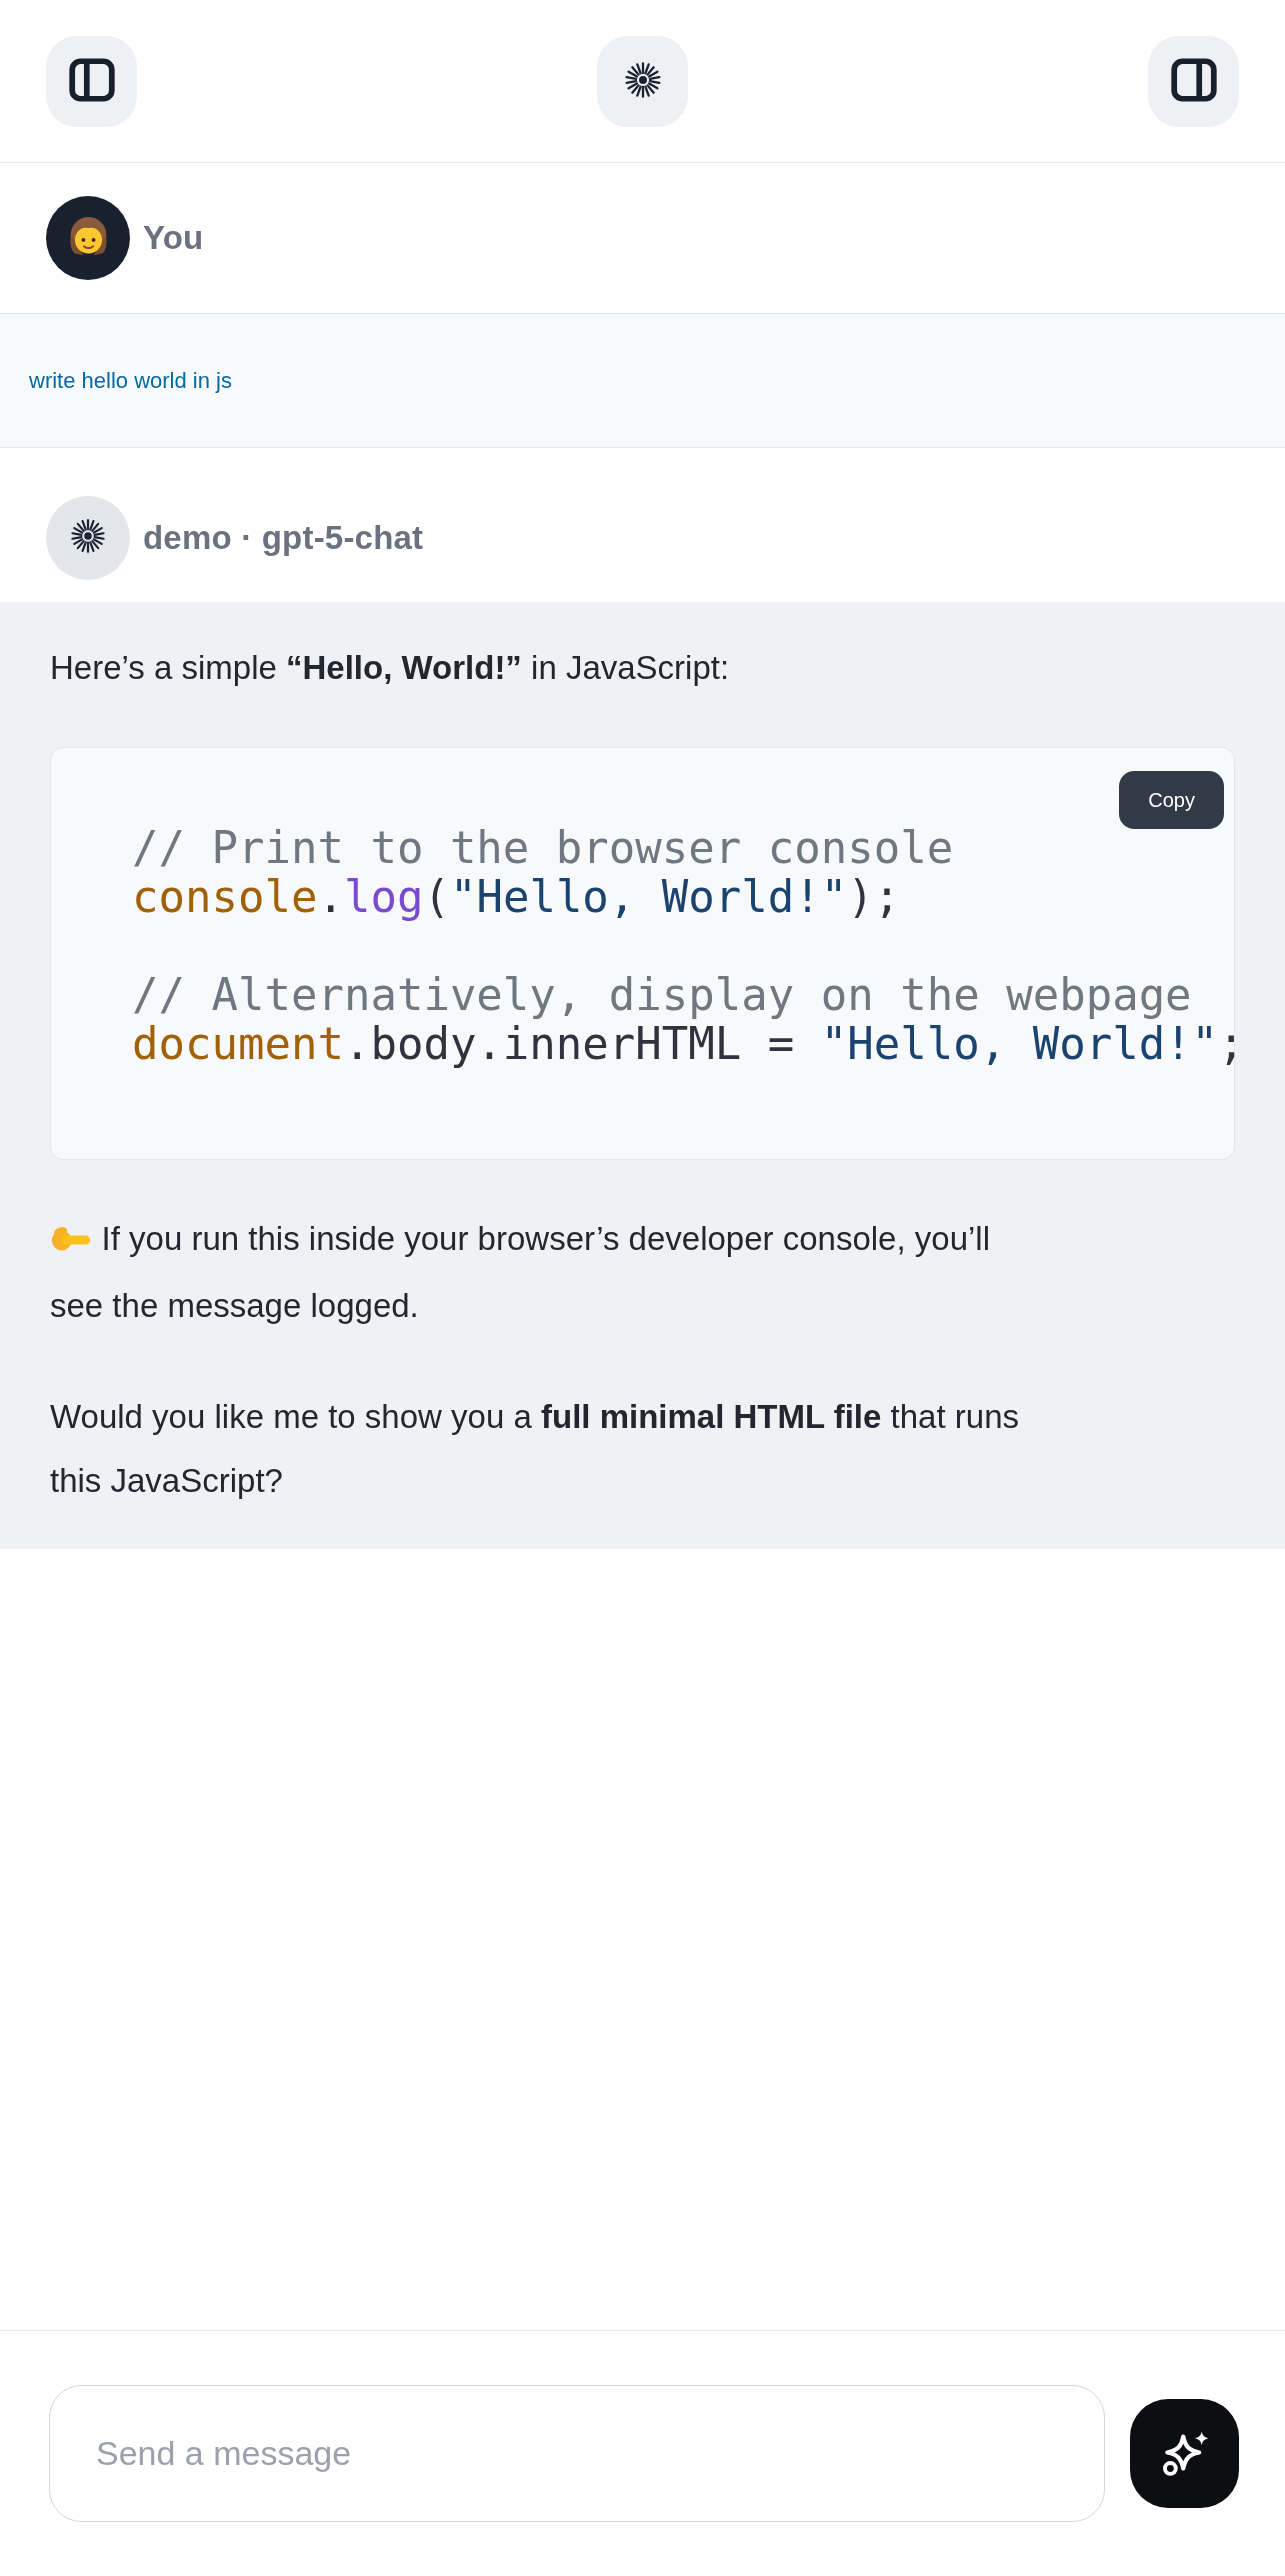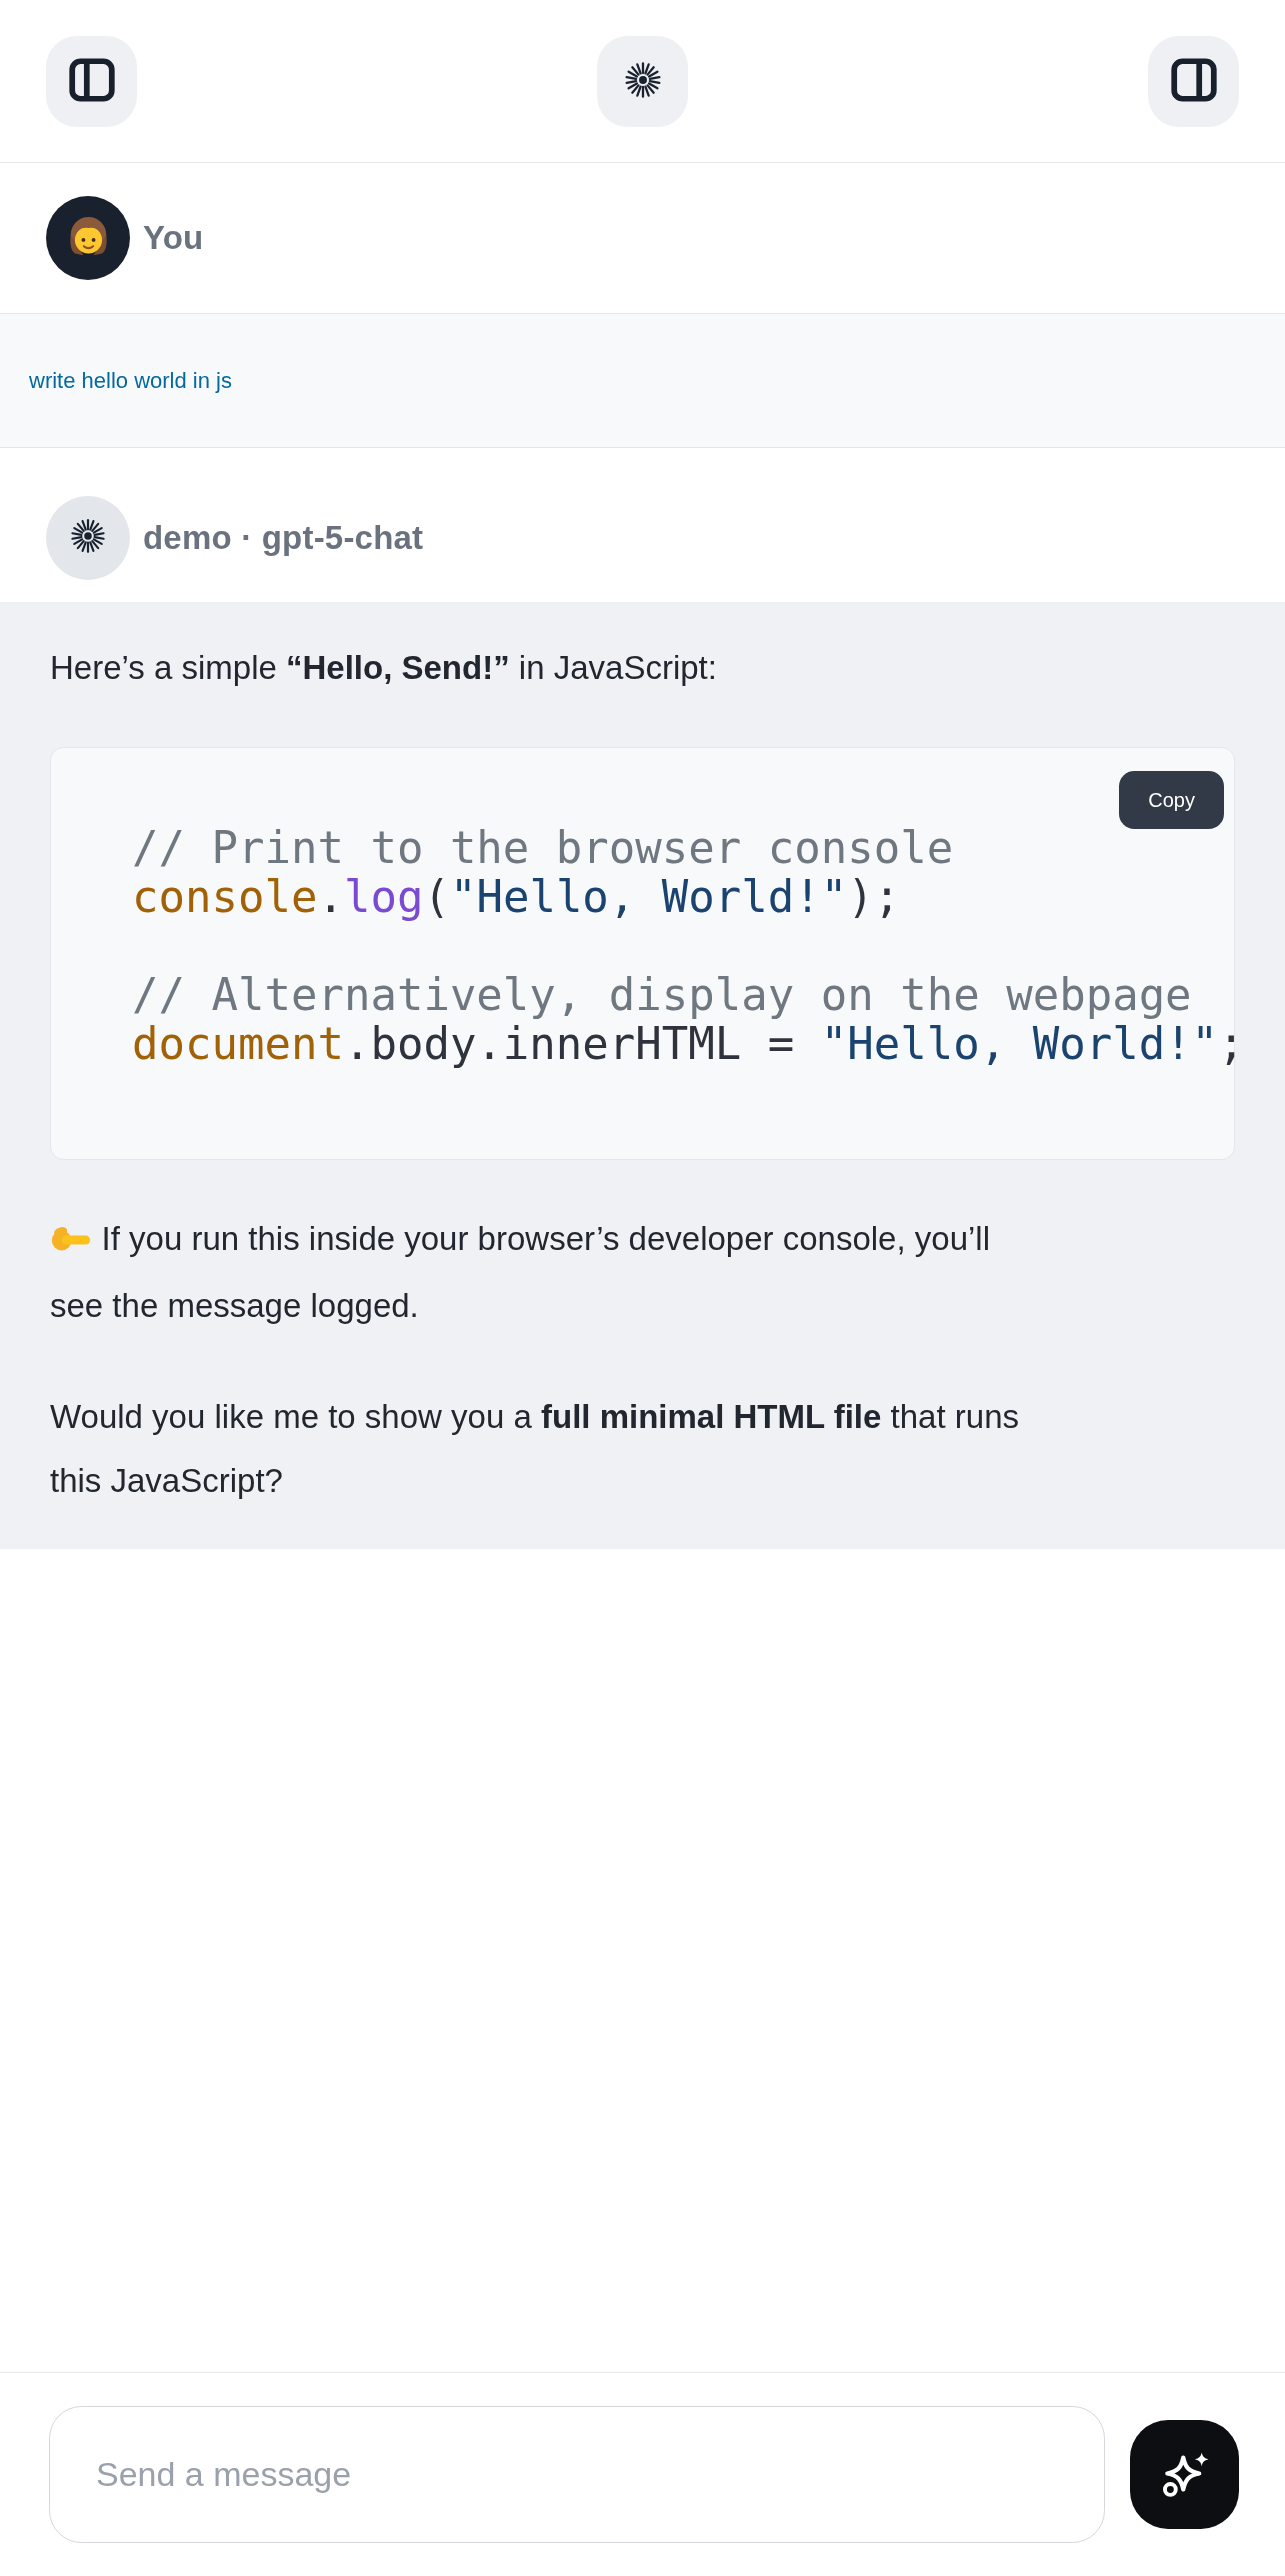--- a/index.html
+++ b/index.html
@@ -42,21 +42,21 @@
   .tk-d{color:#2e333d;}   
   .copy-btn{position:absolute;top:23px;right:10px;background:#333a47;color:#fff;border:none;
             font-family:"Liberation Sans",sans-serif;font-size:20px;line-height:1;
             padding:19px 29px;border-radius:15.3px;cursor:pointer;}
 
   .tip-line{margin:0;white-space:pre-line;}
   .tips-group{margin:0 0 47px;}
   .hand-ico{display:inline-block;vertical-align:-3.8px;margin-right:9.6px;}
 
   
-  .composer{flex:none;height:204px;border-top:1px solid #e6e8ea;background:#fff;
+  .composer{flex:none;height:246px;border-top:1px solid #e6e8ea;background:#fff;
             display:flex;align-items:center;padding:0 46px 0 49px;gap:25px;}
   .msg-input{flex:1 1 auto;height:137px;border:1.9px solid #d4d7dc;border-radius:32.5px;background:#fff;
              padding:0 46px;font-family:"Liberation Sans",sans-serif;font-size:34px;color:#21262f;outline:none;}
   .msg-input::placeholder{color:#9aa1ac;}
   .send-btn{flex:none;width:109px;height:109px;border-radius:38px;background:#0c0e12;border:none;
             display:flex;align-items:center;justify-content:center;cursor:pointer;}
 </style>
 </head>
 <body>
 
@@ -160,21 +160,21 @@
             </g>
             <circle cx="24" cy="24" r="4.5" fill="#19212f"></circle>
           </svg>
         </span>
       </span>
       <span class="turn-name">demo · gpt-5-chat</span>
     </div>
 
     <div class="assistant-band">
 
-      <p class="msg-par"><span>Here’s a simple </span><strong>“Hello, Send!”</strong><span> in JavaScript:</span></p>
+      <p class="msg-par"><span>Here’s a simple </span><strong>“Hello, World!”</strong><span> in JavaScript:</span></p>
 
       <div class="codeblock">
         <button class="copy-btn">Copy</button>
         <div class="code">
           <div class="line"><span class="tk-c">// Print to the browser console</span></div>
           <div class="line"><span class="tk-r">console</span><span class="tk-d">.</span><span class="tk-p">log</span><span class="tk-d">(</span><span class="tk-s">"Hello, World!"</span><span class="tk-d">);</span></div>
           <div class="line"></div>
           <div class="line"><span class="tk-c">// Alternatively, display on the webpage</span></div>
           <div class="line"><span class="tk-r">document</span><span class="tk-d">.body.innerHTML = </span><span class="tk-s">"Hello, World!"</span><span class="tk-d">;</span></div>
         </div>

